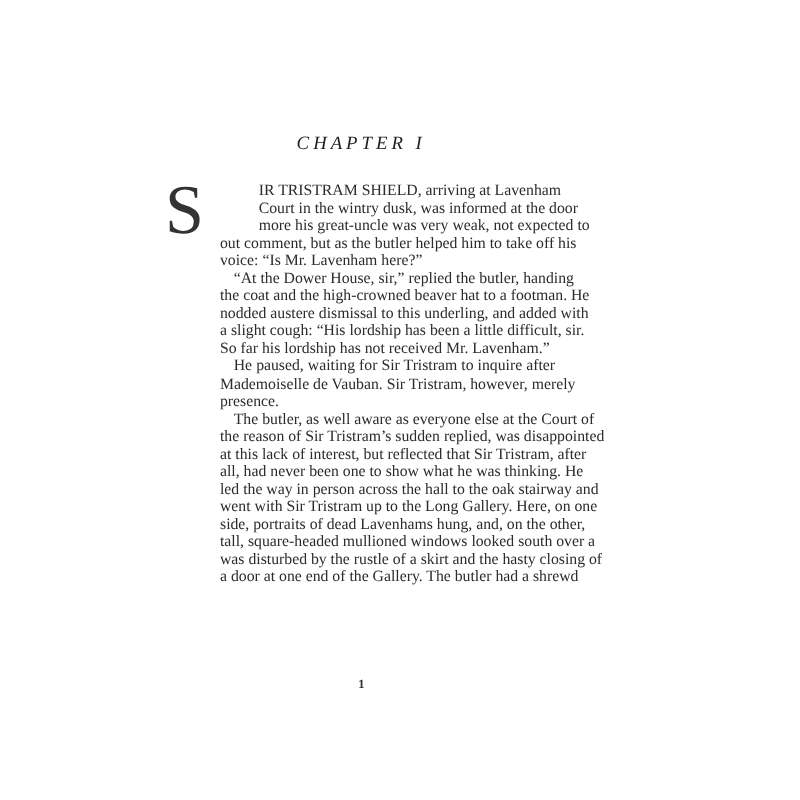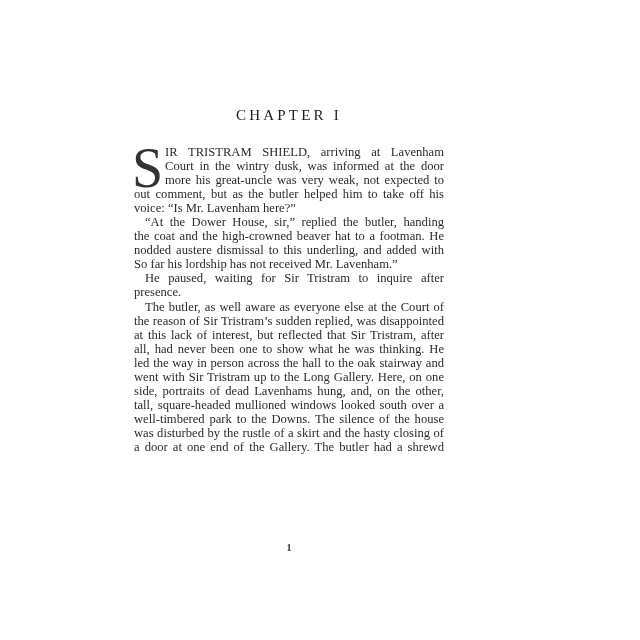--- a/index.html
+++ b/index.html
@@ -20,20 +20,21 @@
       left: 0; top: 0;
       width: 640px; height: 640px;
       background: #ffffff;
     }
     .chapter-title {
       position: absolute;
       left: 134px;
       width: 310px;
       top: 106px;
       text-align: center;
+      font-style: italic;
       font-size: 15px;
       letter-spacing: 3.2px;
       color: #1f1f1f;
       line-height: 18px;
     }
     .body-text {
       position: absolute;
       left: 134px;
       top: 145px;
       width: 310px;
@@ -41,20 +42,21 @@
       line-height: 14.05px;
       color: #2b2b2b;
     }
     .line {
       display: block;
       height: 14.05px;
       white-space: nowrap;
       text-align: justify;
       text-align-last: justify;
       overflow: visible;
+      margin-left: 42px;
     }
     .line.last {
       text-align-last: left;
     }
     .line.indent {
       padding-left: 11px;
     }
     .line.dropindent {
       padding-left: 31px;
     }
@@ -90,33 +92,34 @@
 
     <span class="line dropindent">IR TRISTRAM SHIELD, arriving at Lavenham</span>
     <span class="line dropindent">Court in the wintry dusk, was informed at the door</span>
     <span class="line dropindent">more his great-uncle was very weak, not expected to</span>
     <span class="line">out comment, but as the butler helped him to take off his</span>
     <span class="line last">voice: “Is Mr. Lavenham here?”</span>
 
     <span class="line indent">“At the Dower House, sir,” replied the butler, handing</span>
     <span class="line">the coat and the high-crowned beaver hat to a footman. He</span>
     <span class="line">nodded austere dismissal to this underling, and added with</span>
+    <span class="line">a slight cough: “His lordship has been a little difficult, sir.</span>
     <span class="line last">So far his lordship has not received Mr. Lavenham.”</span>
 
     <span class="line indent">He paused, waiting for Sir Tristram to inquire after</span>
+    <span class="line">Mademoiselle de Vauban. Sir Tristram, however, merely</span>
     <span class="line last">presence.</span>
 
     <span class="line indent">The butler, as well aware as everyone else at the Court of</span>
     <span class="line">the reason of Sir Tristram’s sudden replied, was disappointed</span>
     <span class="line">at this lack of interest, but reflected that Sir Tristram, after</span>
     <span class="line">all, had never been one to show what he was thinking. He</span>
     <span class="line">led the way in person across the hall to the oak stairway and</span>
     <span class="line">went with Sir Tristram up to the Long Gallery. Here, on one</span>
     <span class="line">side, portraits of dead Lavenhams hung, and, on the other,</span>
     <span class="line">tall, square-headed mullioned windows looked south over a</span>
-    <span class="line">well-timbered park to the Downs. The silence of the house</span>
     <span class="line">was disturbed by the rustle of a skirt and the hasty closing of</span>
     <span class="line">a door at one end of the Gallery. The butler had a shrewd</span>
   </div>
 
   <div class="page-number">1</div>
 
 </div>
 
 </body></html>

